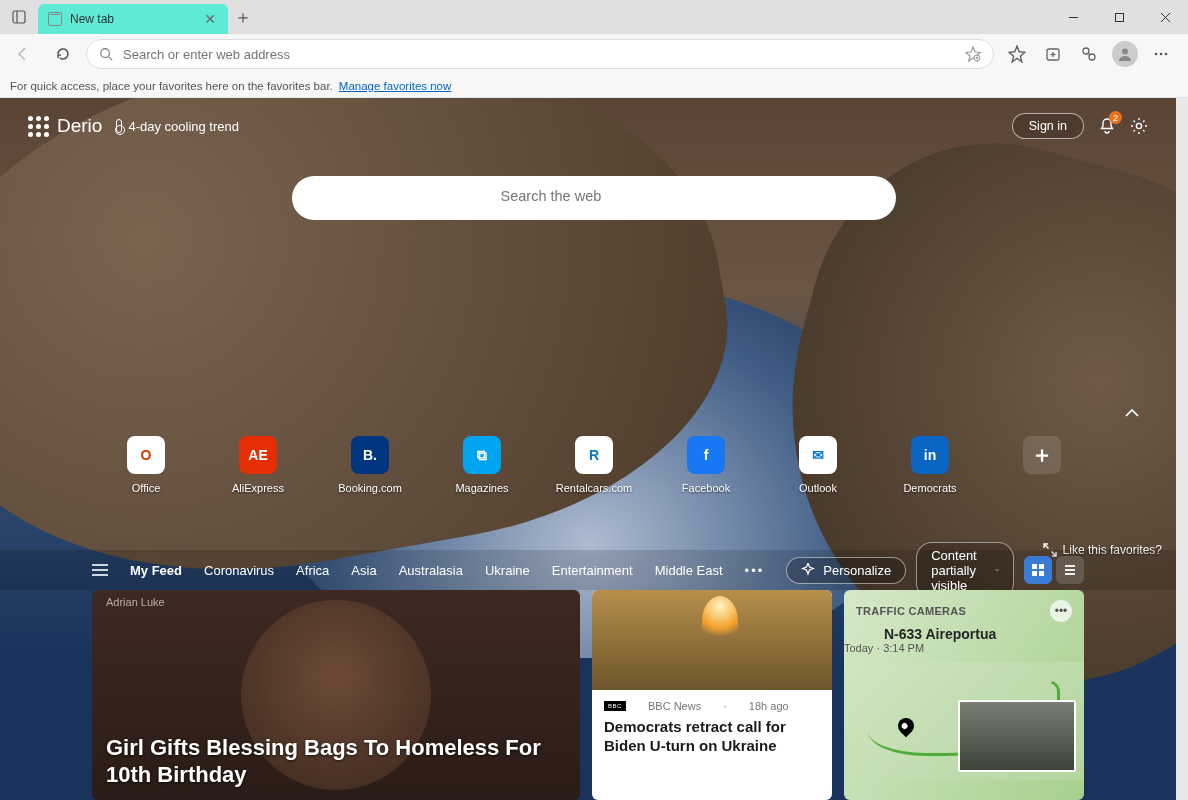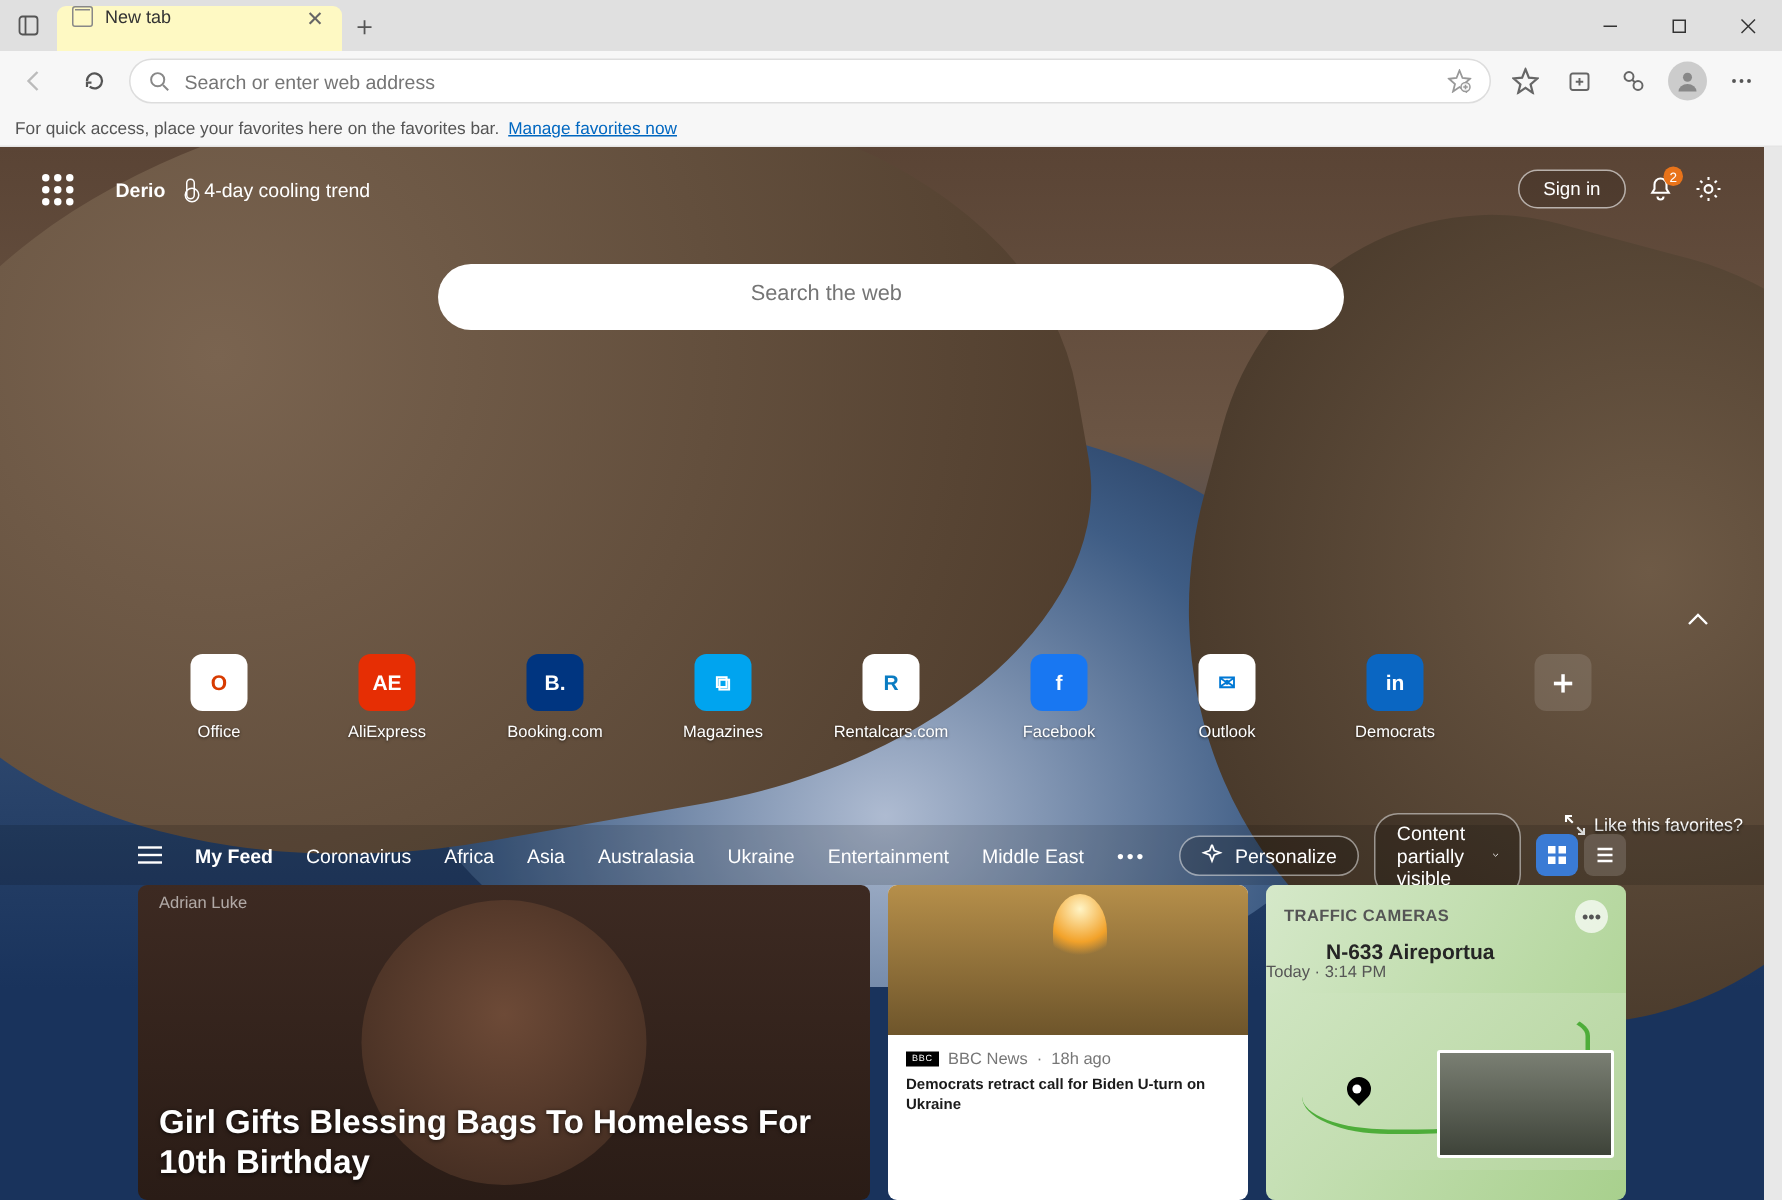--- a/index.html
+++ b/index.html
@@ -1,21 +1,21 @@
 <!DOCTYPE html>
 <html><head>
 <meta charset="utf-8">
 <style>
 * { margin: 0; padding: 0; box-sizing: border-box; font-family: "Segoe UI", Arial, sans-serif; }
 body { width: 1188px; height: 800px; overflow: hidden; background: #f3f3f3; position: relative; }
 
 
 .titlebar { height: 34px; background: #e0e0e0; display: flex; align-items: stretch; }
 .tabicon-area { width: 38px; display: flex; align-items: center; justify-content: center; }
-.tab { width: 190px; background: #fef9c3; border-radius: 6px 6px 0 0; display: flex; align-items: flex-start; padding: 0 10px; margin-top: 4px; gap: 8px; }
+.tab { width: 190px; background: #5eead4; border-radius: 6px 6px 0 0; display: flex; align-items: center; padding: 0 10px; margin-top: 4px; gap: 8px; }
 .tab-favicon { width: 14px; height: 14px; border: 1px solid #888; border-radius: 2px; position: relative; }
 .tab-favicon::after { content: ""; position: absolute; left: 1px; top: 1px; width: 10px; height: 3px; border-top: 1px solid #888; }
 .tab-title { font-size: 12px; flex: 1; color: #333; }
 .tab-close { width: 16px; height: 16px; display: flex; align-items: center; justify-content: center; color: #666; font-size: 14px; cursor: pointer; }
 .newtab-btn { width: 30px; display: flex; align-items: center; justify-content: center; color: #555; font-size: 18px; cursor: pointer; }
 .win-controls { margin-left: auto; display: flex; }
 .win-btn { width: 46px; display: flex; align-items: center; justify-content: center; color: #333; cursor: pointer; }
 
 
 .toolbar { height: 40px; background: #f7f7f7; display: flex; align-items: center; padding: 0 6px; gap: 6px; }
@@ -34,21 +34,21 @@
 .content { position: relative; width: 100%; height: calc(800px - 34px - 40px - 24px); background: linear-gradient(to bottom, #5a4435 0%, #6b5544 28%, #2e486e 55%, #19335c 80%); overflow: hidden; }
 .scrollbar-track { position: absolute; right: 0; top: 0; width: 12px; height: 100%; background: #e8e8e8; }
 .bg-rock1 { position: absolute; left: -80px; top: -40px; width: 800px; height: 500px; background: radial-gradient(circle at 30% 30%, #7a6450, #4c3a2a); border-radius: 50% 60% 40% 50%; transform: rotate(-10deg); }
 .bg-rock2 { position: absolute; right: -100px; top: 60px; width: 500px; height: 520px; background: radial-gradient(circle at 60% 40%, #6e5a46, #3d2f22); border-radius: 40% 50% 50% 60%; transform: rotate(15deg); }
 .bg-sky { position: absolute; left: 280px; top: 180px; width: 620px; height: 380px; background: radial-gradient(ellipse at 50% 70%, #aebbd1, #3f5d85 60%, #1a2f50); border-radius: 50% 50% 40% 40%; }
 
 
 .ntp-top { position: absolute; left: 0; right: 12px; top: 0; height: 56px; display: flex; align-items: center; padding: 0 28px; color: #fff; z-index: 5; }
 .apps-grid { display: grid; grid-template-columns: repeat(3, 5px); grid-template-rows: repeat(3, 5px); gap: 3px; cursor: pointer; }
 .apps-grid span { background: #fff; border-radius: 50%; }
-.location { margin-left: 28px; font-size: 13px; font-weight: bold; }
+.location { margin-left: 8px; font-size: 19px; }
 .weather { margin-left: 14px; font-size: 13px; display: flex; align-items: center; gap: 6px; }
 .therm { width: 6px; height: 14px; border: 1px solid #fff; border-radius: 3px; position: relative; }
 .therm::after { content: ""; position: absolute; left: -2px; bottom: -3px; width: 8px; height: 8px; border: 1px solid #fff; border-radius: 50%; }
 .ntp-top-right { margin-left: auto; display: flex; align-items: center; gap: 14px; }
 .signin-btn { border: 1px solid rgba(255,255,255,0.6); border-radius: 14px; padding: 5px 16px; font-size: 12.5px; color: #fff; cursor: pointer; background: rgba(0,0,0,0.15); }
 .bell { width: 18px; height: 18px; position: relative; cursor: pointer; }
 .bell svg { width: 18px; height: 18px; }
 .bell .badge { position: absolute; top: -6px; right: -6px; background: #e8731a; color: #fff; font-size: 9px; width: 13px; height: 13px; border-radius: 50%; display: flex; align-items: center; justify-content: center; }
 .gear { width: 18px; height: 18px; cursor: pointer; }
 
@@ -86,23 +86,23 @@
 .card { background: #fff; border-radius: 6px; overflow: hidden; position: relative; }
 .card.big { flex: 0 0 488px; background: linear-gradient(to bottom, #3d2a22, #2a1c16); display: flex; align-items: flex-end; }
 .card.big .face { position: absolute; left: 50%; top: 10px; transform: translateX(-50%); width: 190px; height: 190px; background: radial-gradient(circle at 50% 40%, #6d4a37, #3b271d); border-radius: 50%; }
 .card.big .overlay-text { position: absolute; left: 14px; bottom: 12px; right: 14px; color: #fff; }
 .card.big h2 { font-size: 22px; font-weight: 700; line-height: 1.2; text-shadow: 0 1px 3px rgba(0,0,0,0.7); }
 .card.big .credit { position: absolute; left: 14px; top: 6px; color: rgba(255,255,255,0.6); font-size: 11px; }
 .card.mid { flex: 0 0 240px; display: flex; flex-direction: column; }
 .card.mid .card-img { height: 100px; background: linear-gradient(to bottom, #b68f4a, #6e552b); position: relative; }
 .card.mid .flash { position: absolute; left: 46%; top: 6px; width: 36px; height: 50px; background: radial-gradient(circle at 50% 20%, #fff4c5, #f2a22a 50%, transparent 70%); border-radius: 50% 50% 40% 40%; }
 .card.mid .card-body { padding: 10px 12px; }
-.card.mid .src { font-size: 11px; color: #767676; display: flex; align-items: center; gap: 6px; }
+.card.mid .src { font-size: 11px; color: #767676; display: flex; align-items: center; gap: 22px; }
 .card.mid .bbc { width: 22px; height: 10px; background: #000; color: #fff; font-size: 6px; display: flex; align-items: center; justify-content: center; letter-spacing: 0.5px; }
-.card.mid h3 { font-size: 10px; font-weight: 600; color: #1b1b1b; margin-top: 6px; line-height: 1.25; }
+.card.mid h3 { font-size: 15px; font-weight: 600; color: #1b1b1b; margin-top: 6px; line-height: 1.25; }
 .card.side { flex: 0 0 240px; background: linear-gradient(120deg, #d5e8c9, #a8d08d); padding: 0; }
 .card.side .side-head { display: flex; justify-content: space-between; align-items: center; padding: 10px 12px 4px; }
 .card.side .side-title { font-size: 11px; font-weight: 600; color: #555; letter-spacing: 0.3px; }
 .card.side .dots { width: 22px; height: 22px; border-radius: 50%; background: rgba(255,255,255,0.7); display: flex; align-items: center; justify-content: center; color: #555; cursor: pointer; font-size: 12px; }
 .card.side .loc-name { padding: 0 12px; font-size: 14px; font-weight: 600; color: #252525; margin-left: 28px; }
 .card.side .ts { padding: 0 0; font-size: 11px; color: #555; }
 .card.side .map-mock { margin: 8px 0 0 0; height: 118px; position: relative; background: linear-gradient(135deg, #cfe5c1, #b5d59e); }
 .card.side .road { position: absolute; left: 10%; top: 10%; width: 80%; height: 70%; border: 3px solid #4ead3a; border-radius: 40% 20% 60% 30%; border-left: none; border-top-color: transparent; }
 .card.side .pin { position: absolute; left: 54px; top: 56px; width: 16px; height: 16px; background: #000; border-radius: 50% 50% 50% 0; transform: rotate(-45deg); }
 .card.side .pin::after { content: ""; position: absolute; left: 4px; top: 4px; width: 6px; height: 6px; background: #fff; border-radius: 50%; }

